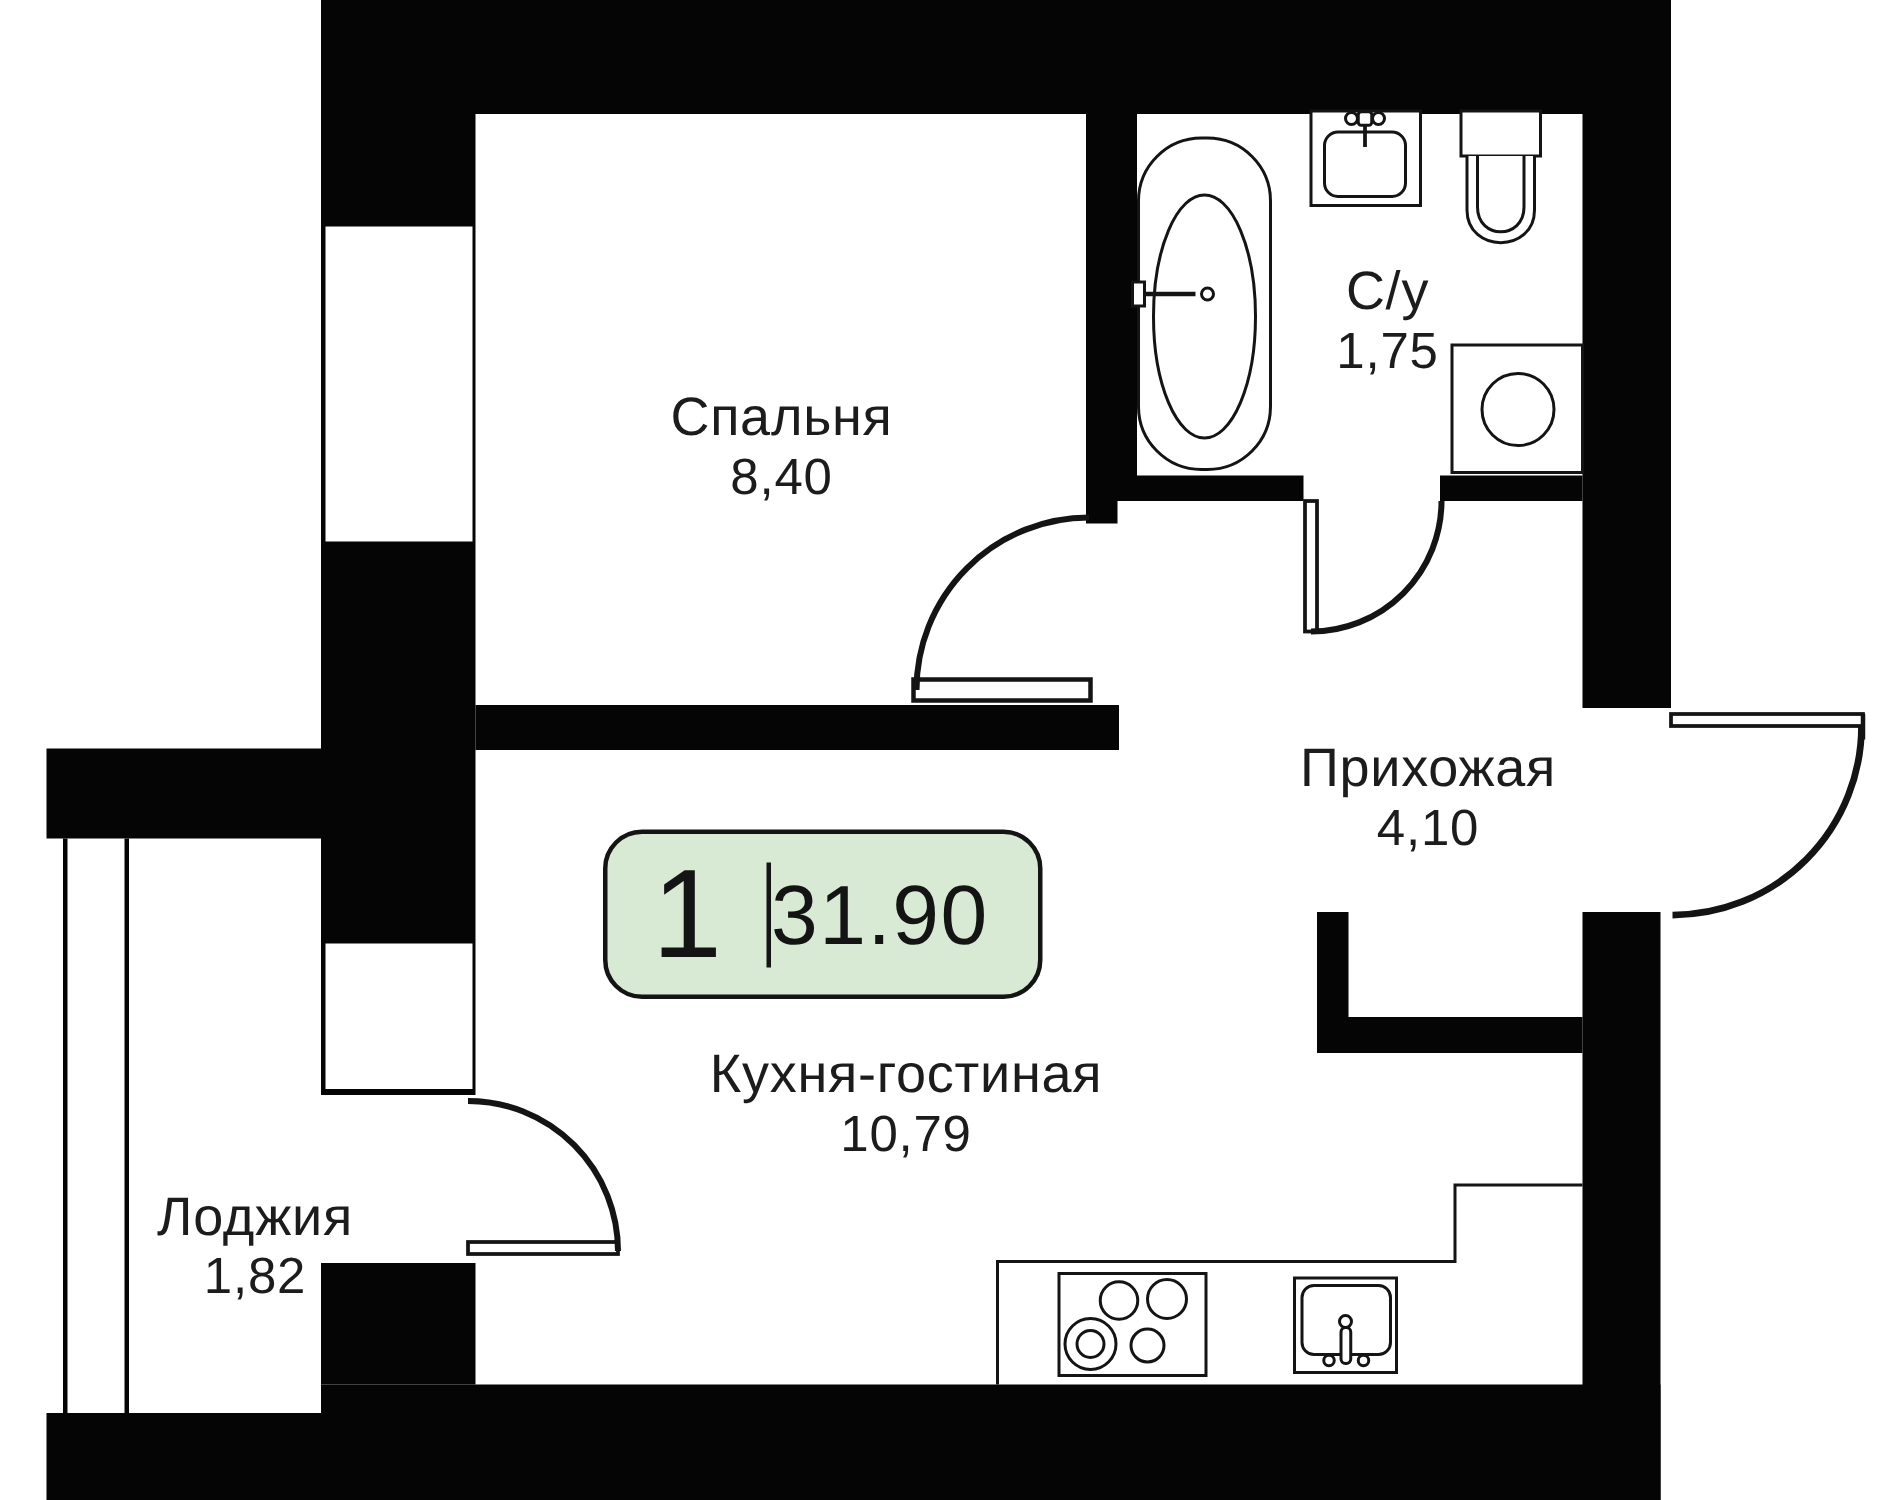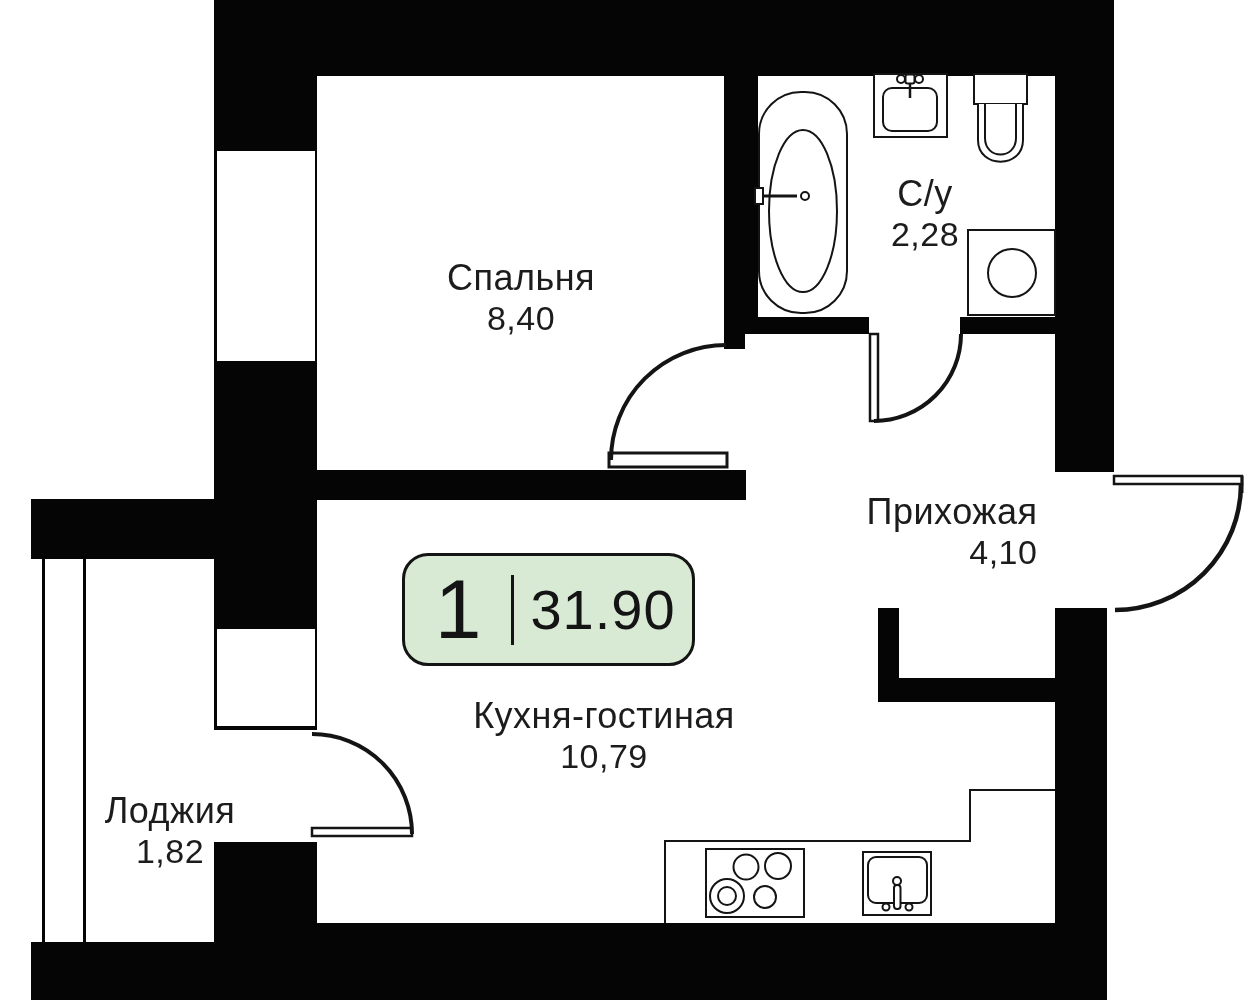--- a/index.html
+++ b/index.html
@@ -17,21 +17,21 @@
   }
   .room-label .area { font-size:34px; }
 
   .badge {
     position:absolute; left:402px; top:553px; width:293px; height:113px;
     box-sizing:border-box; border:3px solid #141414; border-radius:26px;
     display:flex; align-items:center; color:#141414;
   }
   .badge-rooms { width:106px; text-align:center; font-size:84px; font-weight:400; }
   .badge-divider { width:3px; height:70px; background:#141414; }
-  .badge-area { flex:1; text-align:center; font-size:56px; letter-spacing:1px; }
+  .badge-area { flex:1; font-size:56px; letter-spacing:1px; }
 </style>
 </head>
 <body>
 
 <div class="plan">
 
   <svg width="1254" height="1000" viewBox="0 0 1254 1000">
 
     <g fill="#050505" stroke="none">
       <rect x="214" y="0" width="900" height="76"></rect>
@@ -125,24 +125,24 @@
     </g>
   </svg>
 
   <div class="room-label" style="left:521px; top:278px;margin-top:20px;">
     <div>Спальня</div>
     <div class="area">8,40</div>
   </div>
 
   <div class="room-label" style="left:925px; top:214px;">
     <div>С/у</div>
-    <div class="area">2,28</div>
+    <div class="area">1,75</div>
   </div>
 
-  <div class="room-label" style="left:952px; top:532px;text-align:right;">
+  <div class="room-label" style="left:952px; top:532px;">
     <div>Прихожая</div>
     <div class="area">4,10</div>
   </div>
 
   <div class="room-label" style="left:604px; top:736px;">
     <div>Кухня-гостиная</div>
     <div class="area">10,79</div>
   </div>
 
   <div class="room-label" style="left:170px; top:795px;margin-top:36px;">

